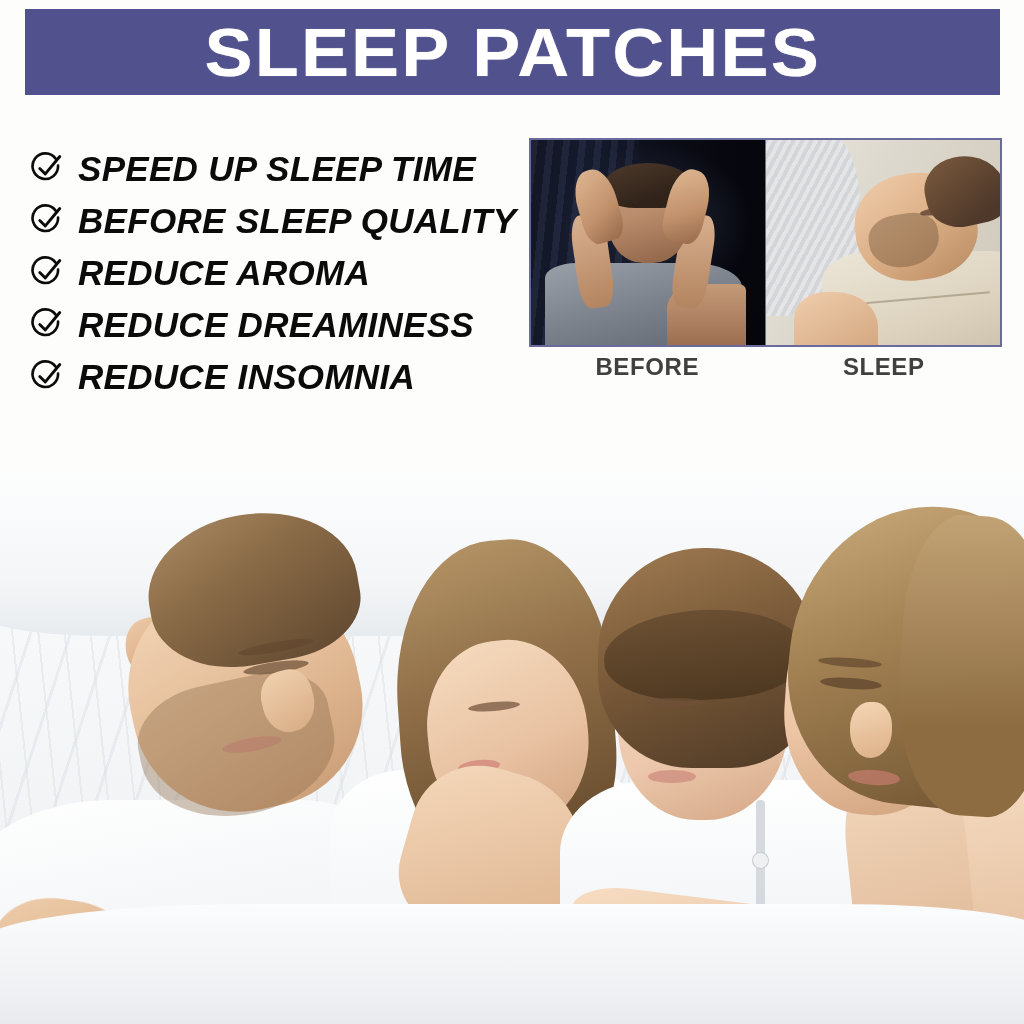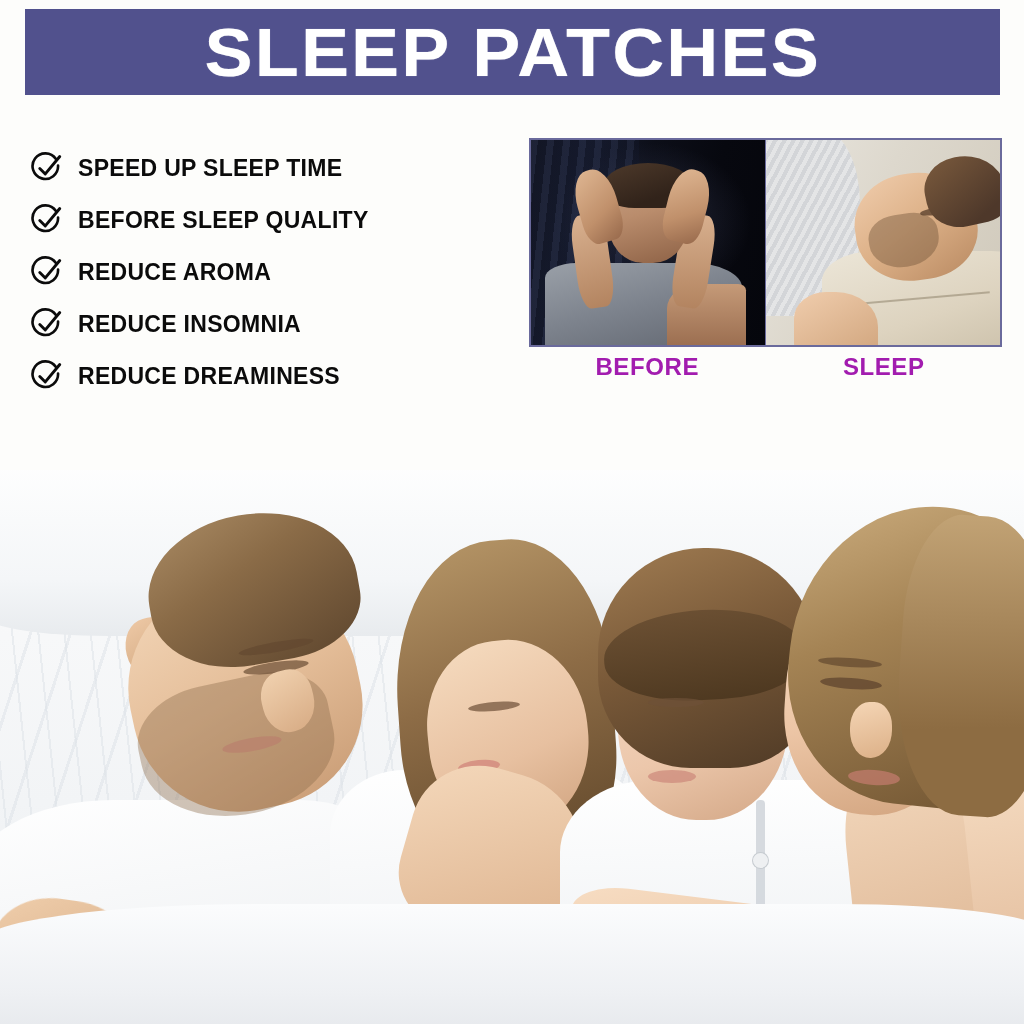--- a/index.html
+++ b/index.html
@@ -65,25 +65,26 @@
   .check-icon {
     width: 34px;
     height: 34px;
     flex: 0 0 34px;
     margin-right: 14px;
     display: block;
   }
   .benefit-label {
     font-family: "Liberation Sans", sans-serif;
     font-weight: bold;
-    font-size: 23px;
+    font-size: 35px;
     color: #0b0b0b;
     letter-spacing: 0.3px;
     white-space: nowrap;
     line-height: 1;
+    font-style: italic;
   }
 
   
   .ba-block {
     position: absolute;
     left: 529px;
     top: 138px;
     width: 473px;
     height: 209px;
     border: 2px solid #6a6a9c;
@@ -236,21 +237,21 @@
     width: 473px;
     display: flex;
   }
   .ba-caption {
     width: 50%;
     text-align: center;
     font-family: "Liberation Sans", sans-serif;
     font-weight: bold;
     font-size: 24px;
     letter-spacing: 0.6px;
-    color: #a21caf;
+    color: #404040;
     line-height: 1;
   }
 
   
   .family-photo {
     position: absolute;
     left: 0;
     top: 470px;
     width: 1024px;
     height: 554px;
@@ -516,29 +517,29 @@
         <path d="M11.5 20.5 L18 27 L35 6.5" fill="none" stroke="#0b0b0b" stroke-width="3.4" stroke-linecap="round" stroke-linejoin="round"></path>
       </svg>
       <span class="benefit-label">REDUCE AROMA</span>
     </div>
 
     <div class="benefit-row">
       <svg class="check-icon" viewBox="0 0 40 40">
         <path d="M30.5 9.5 A15 15 0 1 0 33 17" fill="none" stroke="#0b0b0b" stroke-width="3.1" stroke-linecap="round"></path>
         <path d="M11.5 20.5 L18 27 L35 6.5" fill="none" stroke="#0b0b0b" stroke-width="3.4" stroke-linecap="round" stroke-linejoin="round"></path>
       </svg>
-      <span class="benefit-label">REDUCE INSOMNIA</span>
+      <span class="benefit-label">REDUCE DREAMINESS</span>
     </div>
 
     <div class="benefit-row">
       <svg class="check-icon" viewBox="0 0 40 40">
         <path d="M30.5 9.5 A15 15 0 1 0 33 17" fill="none" stroke="#0b0b0b" stroke-width="3.1" stroke-linecap="round"></path>
         <path d="M11.5 20.5 L18 27 L35 6.5" fill="none" stroke="#0b0b0b" stroke-width="3.4" stroke-linecap="round" stroke-linejoin="round"></path>
       </svg>
-      <span class="benefit-label">REDUCE DREAMINESS</span>
+      <span class="benefit-label">REDUCE INSOMNIA</span>
     </div>
 
   </div>
 
   <div class="ba-block">
 
     <div class="ba-pane before">
       <div class="before-bg"></div>
       <div class="before-curtain"></div>
       <div class="before-pillow"></div>

